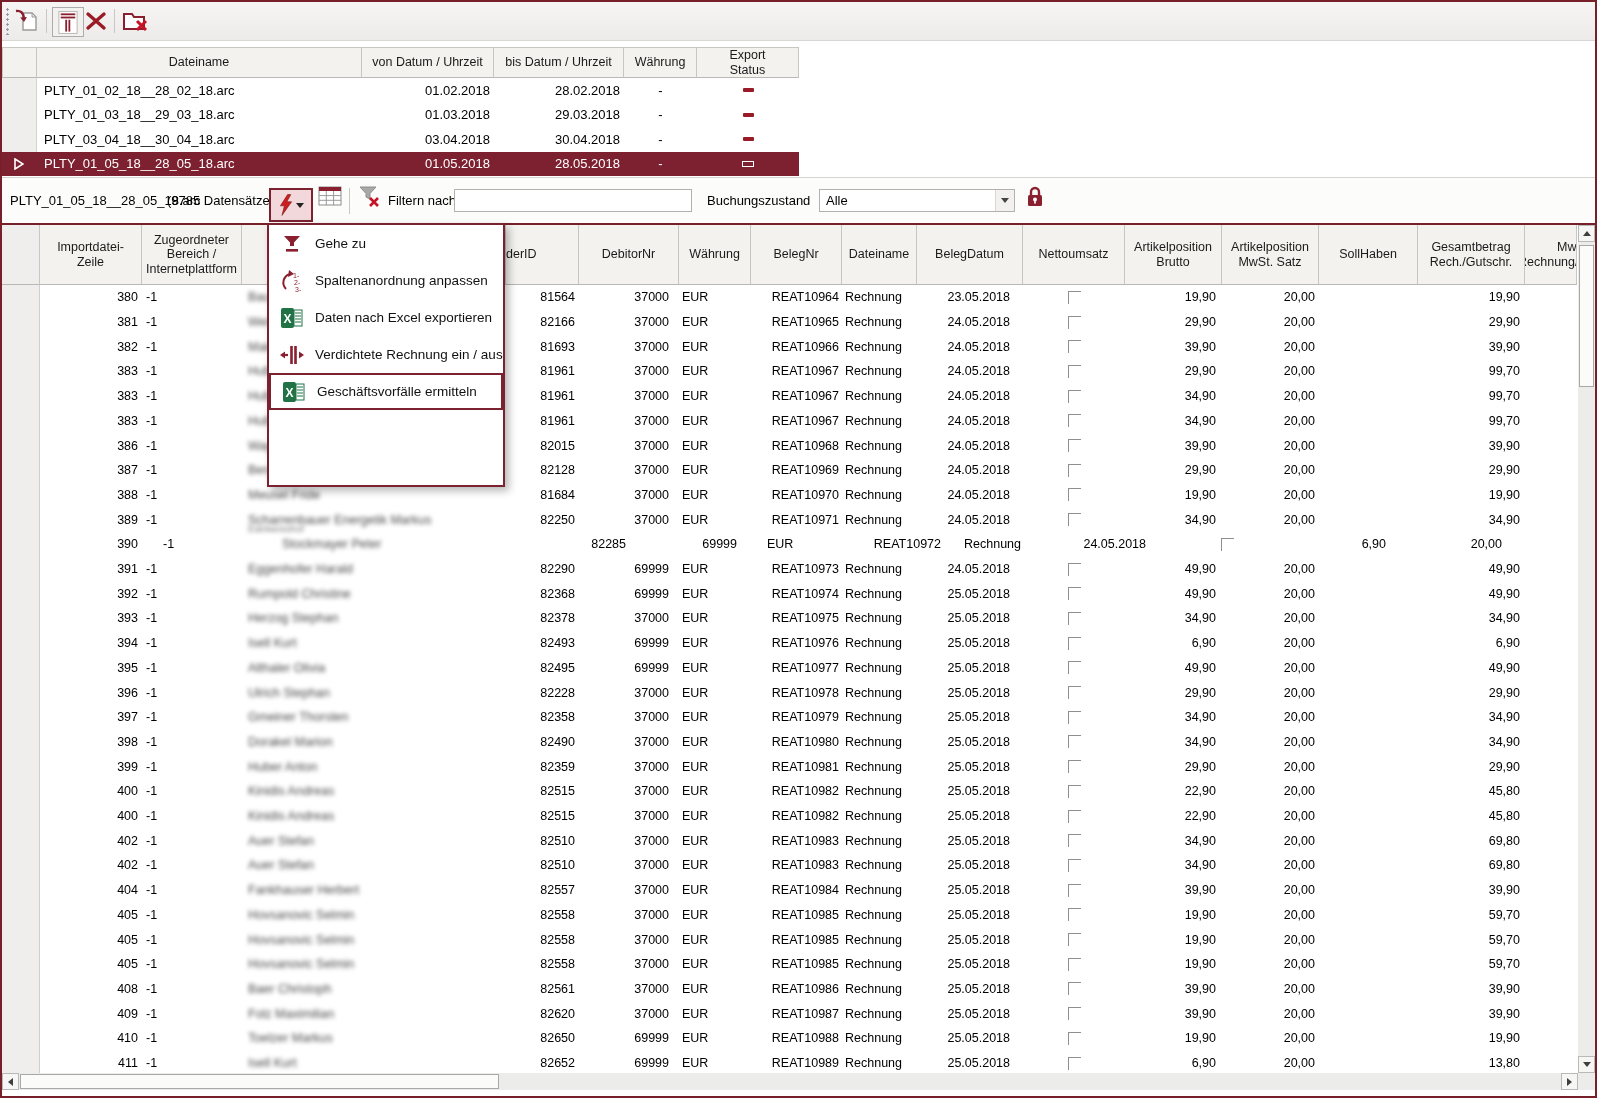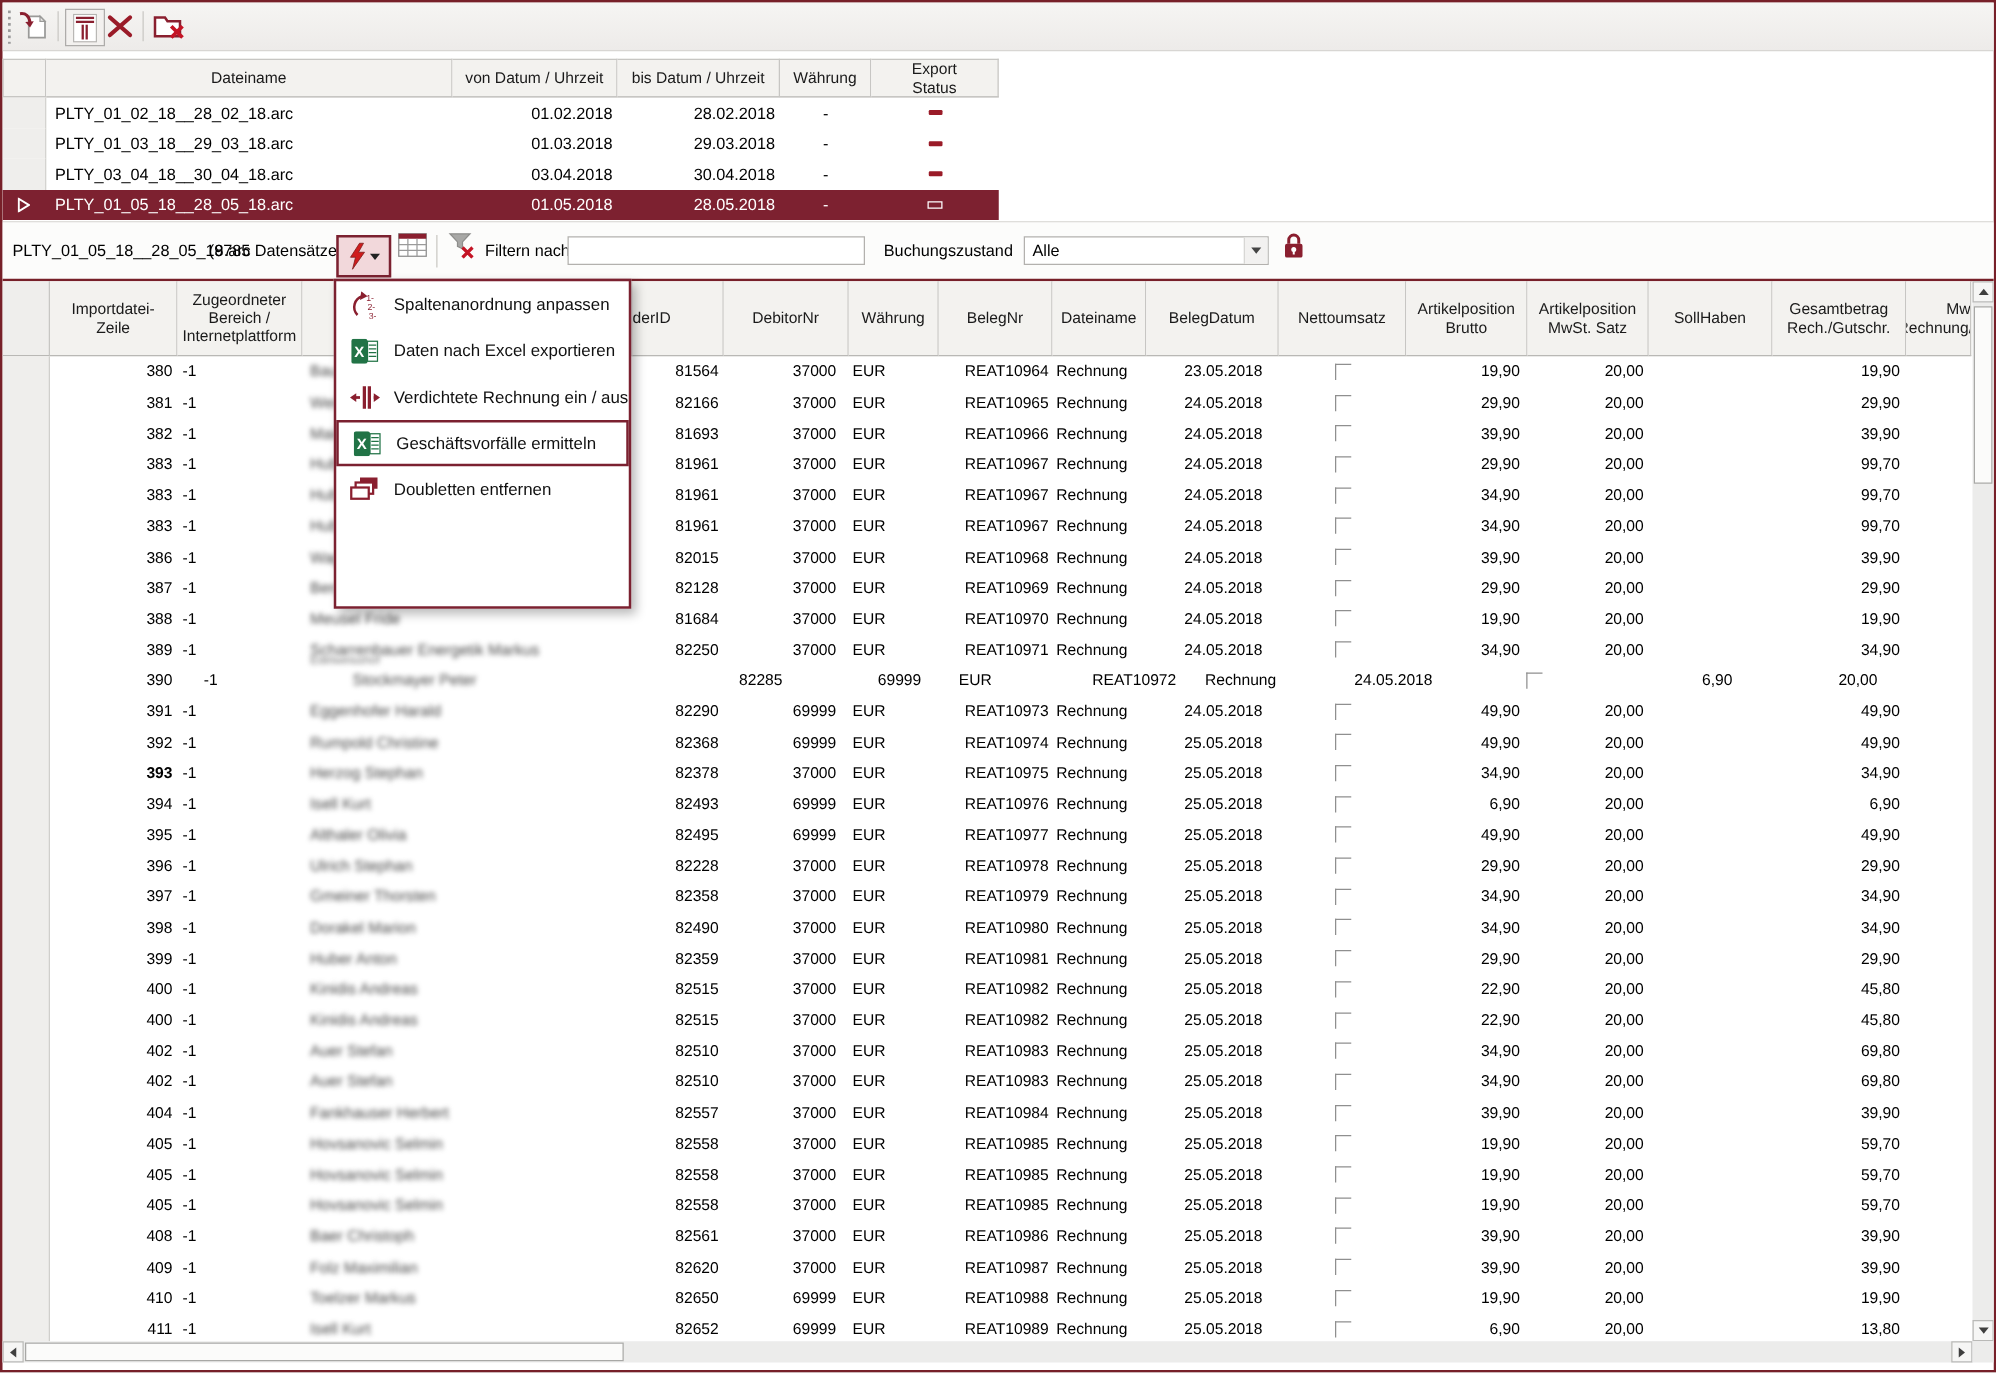--- a/index.html
+++ b/index.html
@@ -500,21 +500,21 @@
         <div class="mg-cell al-c" style="width: 102px; flex: 0 0 auto;">
           <span class="cb"></span>
         </div>
         <div class="mg-cell al-r" style="width: 97px; flex: 0 0 auto; padding-right: 6px;">49,90</div>
         <div class="mg-cell al-r" style="width: 97px; flex: 0 0 auto; padding-right: 4px;">20,00</div>
         <div class="mg-cell al-c" style="width: 99px; flex: 0 0 auto;"></div>
         <div class="mg-cell al-r" style="width: 107px; flex: 0 0 auto; padding-right: 5px;">49,90</div>
         <div class="mg-cell al-l" style="width: 52px; flex: 0 0 auto;"></div>
       </div>
       <div class="mg-row" style="top: 321.1px; left: 38px;">
-        <div class="mg-cell al-r" style="width: 102px; flex: 0 0 auto; padding-right: 4px; font-weight: bold;">393</div>
+        <div class="mg-cell al-r" style="width: 102px; flex: 0 0 auto; padding-right: 4px;">393</div>
         <div class="mg-cell al-l" style="width: 100px; flex: 0 0 auto; padding-left: 4px;">-1</div>
         <div class="mg-cell al-l" style="width: 264px; flex: 0 0 auto; padding-left: 6px;">
           <span class="blur-name">Herzog Stephan</span>
         </div>
         <div class="mg-cell al-r" style="width: 73px; flex: 0 0 auto; padding-right: 4px;">82378</div>
         <div class="mg-cell al-r" style="width: 100px; flex: 0 0 auto; padding-right: 10px;">37000</div>
         <div class="mg-cell al-l" style="width: 72px; flex: 0 0 auto; padding-left: 3px;">EUR</div>
         <div class="mg-cell al-r" style="width: 91px; flex: 0 0 auto; padding-right: 3px;">REAT10975</div>
         <div class="mg-cell al-l" style="width: 75px; flex: 0 0 auto; padding-left: 3px;">Rechnung</div>
         <div class="mg-cell al-r" style="width: 106px; flex: 0 0 auto; padding-right: 13px;">25.05.2018</div>
@@ -921,20 +921,29 @@
         <span class="tri-left"></span>
       </div>
     <div class="sb-thumb abs" style="left:18px;top:1px;width:479px;height:15px;"></div>
     <div class="sb-btn abs" style="left:1559px;top:0;width:17px;height:17px;">
         <span class="tri-right"></span>
       </div>
   </div>
   <div class="abs corner"></div>
 
   <div class="abs menu" id="ctxMenu">
+      <div class="menu-item">
+        <span class="mi-icon">
+          <svg width="20" height="20" viewBox="0 0 20 20">
+            <polygon points="2,2 18,2 12,8.5 12,12 8,12 8,8.5" fill="#8a1f2f"></polygon>
+            <rect x="4" y="15" width="12" height="2.6" fill="#8a1f2f"></rect>
+          </svg>
+        </span>
+        <span class="mi-label">Gehe zu</span>
+      </div>
       <div class="menu-item">
         <span class="mi-icon">
           <svg width="22" height="22" viewBox="0 0 22 22">
             <path d="M5,19 A9 9 0 0 1 9,4" fill="none" stroke="#8a1f2f" stroke-width="2"></path>
             <polygon points="8,0 13,4 7,7" fill="#8a1f2f"></polygon>
             <text x="12" y="8" font-size="7" fill="#8a1f2f">1-</text>
             <text x="13" y="15" font-size="7" fill="#8a1f2f">2-</text>
             <text x="14" y="22" font-size="7" fill="#8a1f2f">3-</text>
           </svg>
         </span>
@@ -974,24 +983,14 @@
             <line x1="14" y1="5" x2="20" y2="5" stroke="#217346"></line>
             <line x1="14" y1="8" x2="20" y2="8" stroke="#217346"></line>
             <line x1="14" y1="11" x2="20" y2="11" stroke="#217346"></line>
             <line x1="14" y1="14" x2="20" y2="14" stroke="#217346"></line>
             <rect x="0" y="0" width="13" height="20" rx="2" fill="#217346"></rect>
             <text x="6.5" y="14.5" font-size="12" font-weight="bold" fill="#fff" text-anchor="middle">X</text>
           </svg>
         </span>
         <span class="mi-label">Geschäftsvorfälle ermitteln</span>
       </div>
-      <div class="menu-item">
-        <span class="mi-icon">
-          <svg width="24" height="22" viewBox="0 0 24 22">
-            <rect x="8" y="1" width="14" height="9" fill="#8a1f2f"></rect>
-            <rect x="4.5" y="5" width="14" height="9" fill="#fff" stroke="#8a1f2f" stroke-width="1.8"></rect>
-            <rect x="1" y="9" width="14" height="9" fill="#fff" stroke="#8a1f2f" stroke-width="1.8"></rect>
-          </svg>
-        </span>
-        <span class="mi-label">Doubletten entfernen</span>
-      </div>
     </div>
 </div>
 
 </body></html>

